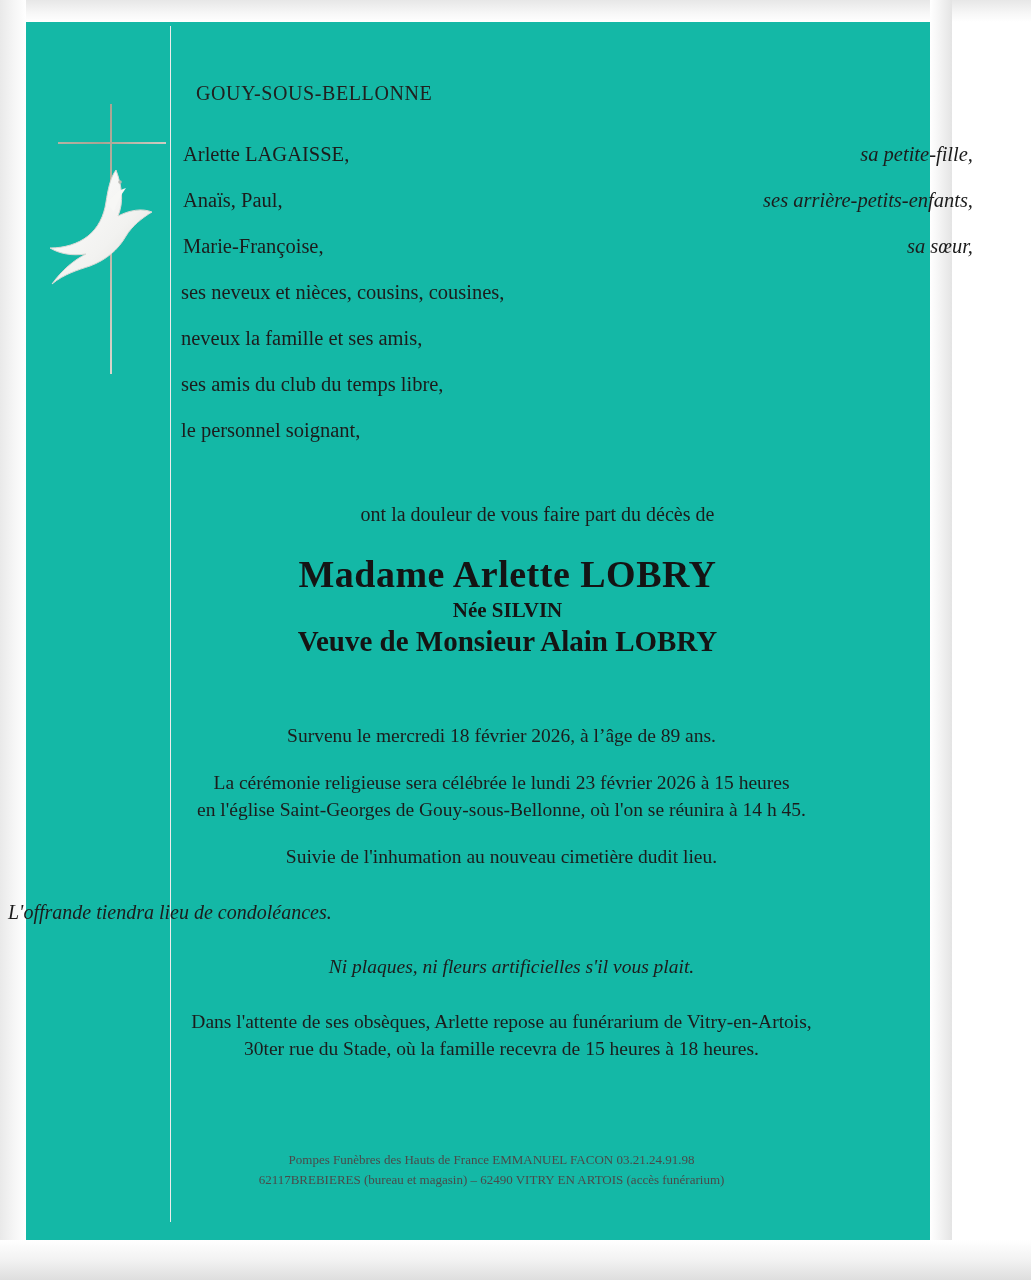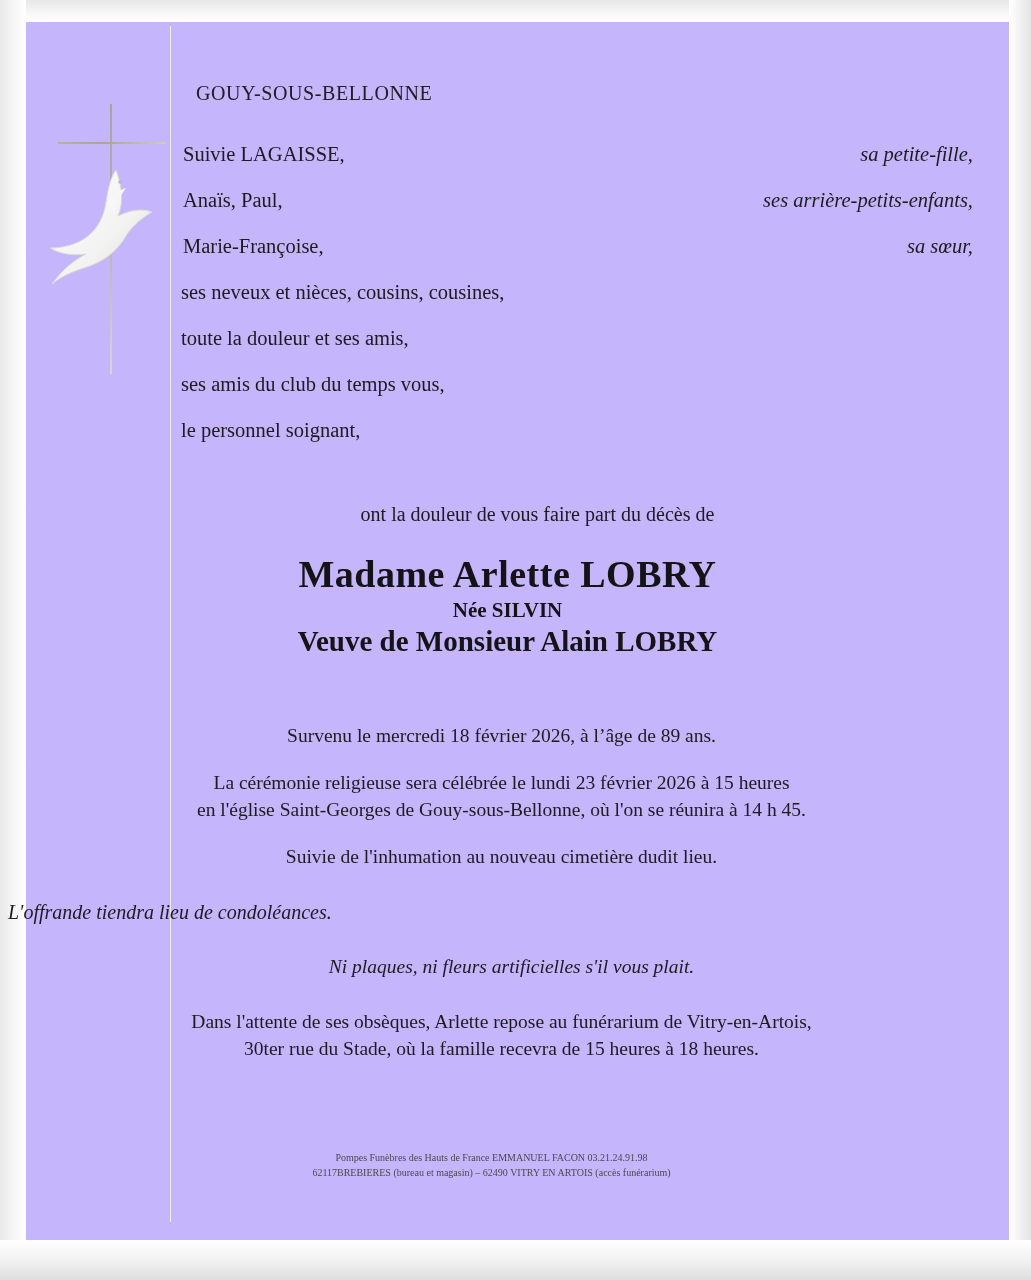--- a/index.html
+++ b/index.html
@@ -14,23 +14,23 @@
     font-family: "Liberation Serif", serif;
     color: #1a1a1a;
     overflow: hidden;
   }
 
   
   .page {
     position: absolute;
     left: 0;
     top: 0;
-    width: 1031px;
+    width: 952px;
     height: 1280px;
-    background: #c4b5fd;
+    background: #14b8a6;
     box-sizing: border-box;
   }
   
   .scan-edge-left {
     position: absolute;
     left: 0; top: 0;
     width: 26px; height: 1280px;
     background: linear-gradient(to right, #e9e9e9 0%, #f6f6f6 55%, #ffffff 100%);
   }
   .scan-edge-right {
@@ -211,21 +211,21 @@
 
   .footer {
     position: absolute;
     left: 0;
     top: 1150px;
     width: 1031px;
     padding-right: 48px;
     box-sizing: border-box;
     text-align: center;
     color: #4a4a4a;
-    font-size: 10px;
+    font-size: 13px;
     line-height: 1.5;
   }
 </style>
 </head>
 <body>
 
 <div class="page">
 
   <div class="scan-edge-top"></div>
   <div class="scan-edge-left"></div>
@@ -253,41 +253,41 @@
       <circle cx="82" cy="30" r="1.8" fill="#bbbbb6"></circle>
     </svg>
   </div>
 
   <div class="content">
 
     <div class="city">GOUY-SOUS-BELLONNE</div>
 
     <div class="family-block">
       <div class="family-row">
-        <span class="left">Suivie LAGAISSE,</span>
+        <span class="left">Arlette LAGAISSE,</span>
         <span class="right">sa petite-fille,</span>
       </div>
       <div class="family-row">
         <span class="left">Anaïs, Paul,</span>
         <span class="right">ses arrière-petits-enfants,</span>
       </div>
       <div class="family-row">
         <span class="left">Marie-Françoise,</span>
         <span class="right">sa sœur,</span>
       </div>
       <div class="family-row indent-b">
         <span class="left">ses neveux et nièces, cousins, cousines,</span>
         <span class="right"></span>
       </div>
       <div class="family-row indent-b">
-        <span class="left">toute la douleur et ses amis,</span>
+        <span class="left">neveux la famille et ses amis,</span>
         <span class="right"></span>
       </div>
       <div class="family-row indent-b">
-        <span class="left">ses amis du club du temps vous,</span>
+        <span class="left">ses amis du club du temps libre,</span>
         <span class="right"></span>
       </div>
       <div class="family-row indent-b">
         <span class="left">le personnel soignant,</span>
         <span class="right"></span>
       </div>
     </div>
 
     <div class="announce">ont la douleur de vous faire part du décès de</div>
 

